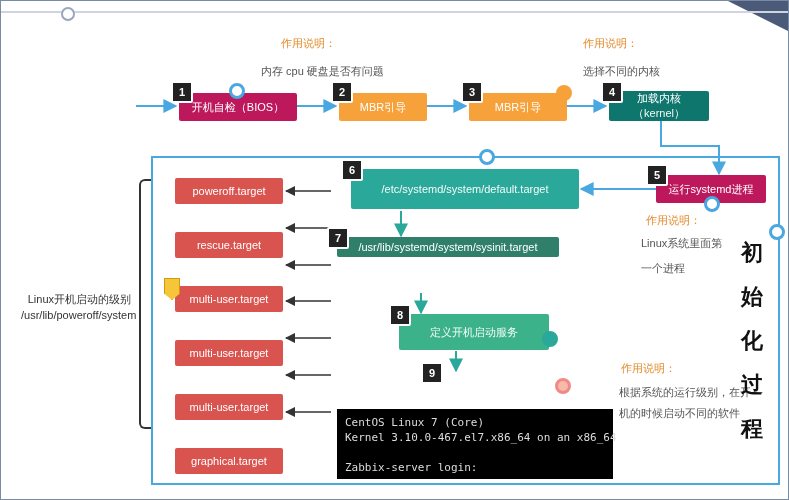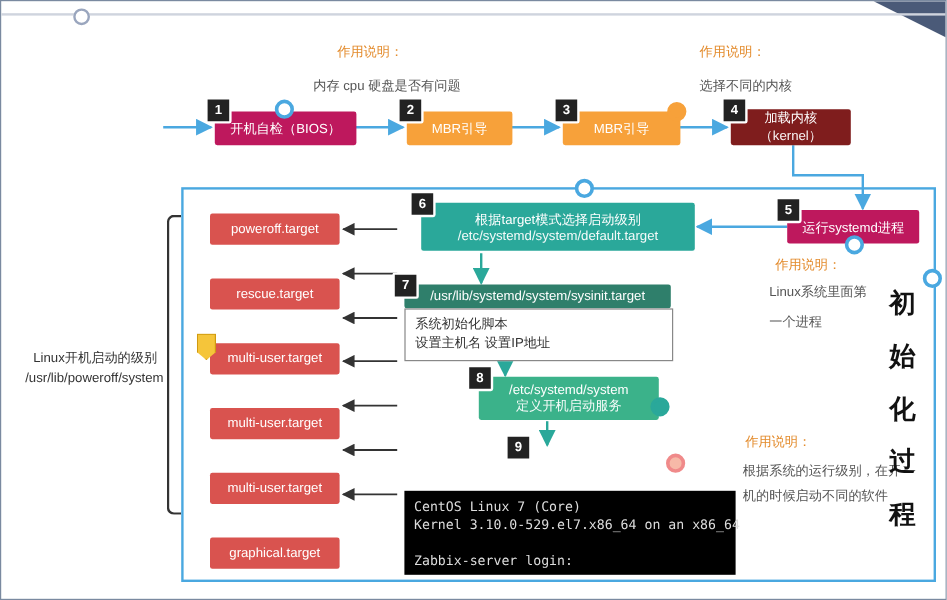--- a/index.html
+++ b/index.html
@@ -16,21 +16,21 @@
 .dot.pink{border-color:#f08a8a}
 .label{position:absolute;color:#e38a2a;font-weight:normal}
 .note{position:absolute;color:#555}
 svg.arrows{position:absolute;left:0;top:0;pointer-events:none}
 .targets{position:absolute}
 .tgt{width:108px;height:26px;background:#d9534f;color:#fff;text-align:center;line-height:26px;margin-bottom:28px;border-radius:2px;font-size:11px}
 .side-label{position:absolute;color:#333;text-align:right;width:110px;font-size:11px;line-height:16px}
 .big-vert{position:absolute;font-size:22px;font-weight:bold;color:#111;width:22px;text-align:center;letter-spacing:0;line-height:44px}
 .inner-frame{position:absolute;border:2px solid #4aa8e0}
 .term{position:absolute;background:#000;color:#ddd;font-family:Consolas,monospace;font-size:11px;padding:6px 8px;line-height:15px;white-space:pre}
-.red{background:#d9534f}.blue{background:#be185d}.orange{background:#f7a13a}.purple{background:#7f1d1d}
+.red{background:#d9534f}.blue{background:#be185d}.orange{background:#f7a13a}.purple{background:#0f766e}
 .teal{background:#2aa89a}.green{background:#3bb28a}.dgreen{background:#2f7f6b}.pink{background:#f7b9a8}
 .textbox{position:absolute;background:#fff;border:1px solid #888;padding:4px 8px;color:#333;font-size:11px;line-height:16px}
 .pinkbox{color:#d9534f}
 .bracel{position:absolute;border:2px solid #333;border-right:none;border-radius:6px 0 0 6px}
 .yellowmark{position:absolute;width:14px;height:20px;background:#f5c53a;border:1px solid #d09a10;clip-path:polygon(0 0,100% 0,100% 70%,50% 100%,0 70%)}
 </style>
 </head>
 <body>
 
 <div class="page">
@@ -120,47 +120,41 @@
 <div class="box blue" style="left:655px;top:174px;width:110px;height:28px">
       <span>运行systemd进程</span>
     </div>
 <div class="badge" style="left:645px;top:163px">5</div>
 <div class="dot" style="left:703px;top:195px"></div>
 <div class="label" style="left:645px;top:212px">作用说明：</div>
 <div class="note" style="left:640px;top:235px">Linux系统里面第</div>
 <div class="note" style="left:640px;top:260px">一个进程</div>
 
 <div class="box teal" style="left:350px;top:168px;width:228px;height:40px">
-  <span>根据target模式选择启动级别</span>
   <span class="sub">/etc/systemd/system/default.target</span>
 </div>
 <div class="badge" style="left:340px;top:158px">6</div>
 
 <div class="box dgreen" style="left:336px;top:236px;width:222px;height:20px">
       <span>/usr/lib/systemd/system/sysinit.target</span>
     </div>
-<div class="textbox" style="left:336px;top:256px;width:206px;height:34px">
-  <div>系统初始化脚本</div>
-  <div>设置主机名 设置IP地址</div>
-</div>
 <div class="badge" style="left:326px;top:226px">7</div>
 
 <div class="box green" style="left:398px;top:313px;width:150px;height:36px">
-  <span>/etc/systemd/system</span>
   <span class="sub">定义开机启动服务</span>
 </div>
 <div class="badge" style="left:388px;top:303px">8</div>
 <div class="dot teal" style="left:541px;top:330px"></div>
 
 <div class="badge" style="left:420px;top:361px">9</div>
 <div class="dot pink" style="left:554px;top:377px"></div>
 <div class="label" style="left:620px;top:360px">作用说明：</div>
 <div class="note" style="left:618px;top:384px">根据系统的运行级别，在开</div>
 <div class="note" style="left:618px;top:405px">机的时候启动不同的软件</div>
 
 <div class="big-vert" style="left:740px;top:230px">初始化过程</div>
 
 <div class="term" style="left:336px;top:408px;width:260px;height:58px"><span>CentOS Linux 7 (Core)</span>
-<span>Kernel 3.10.0-529.el7.x86_64 on an x86_64</span>
+<span>Kernel 3.10.0-467.el7.x86_64 on an x86_64</span>
 <span></span>
 <span>Zabbix-server login:</span></div>
 
 </div>
 
 </body></html>

